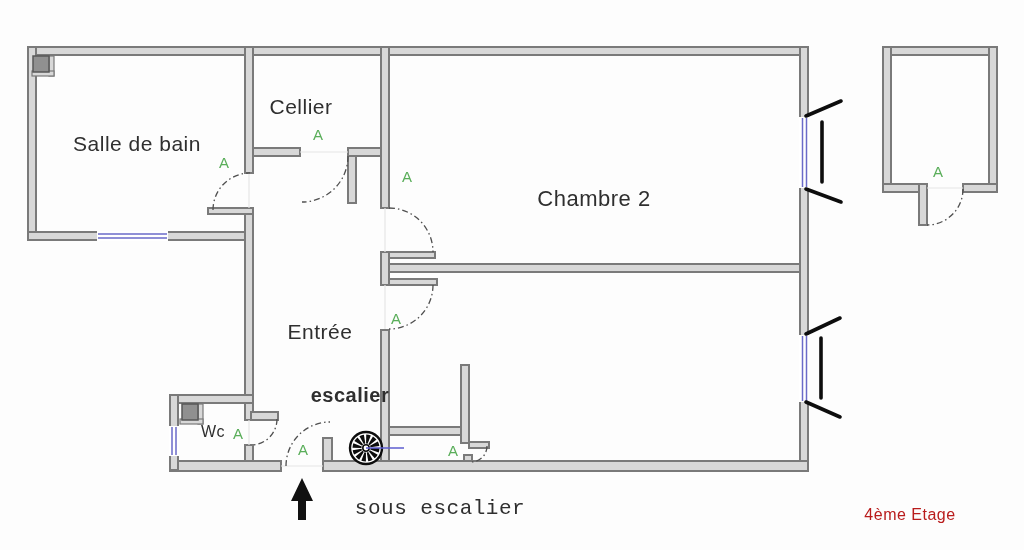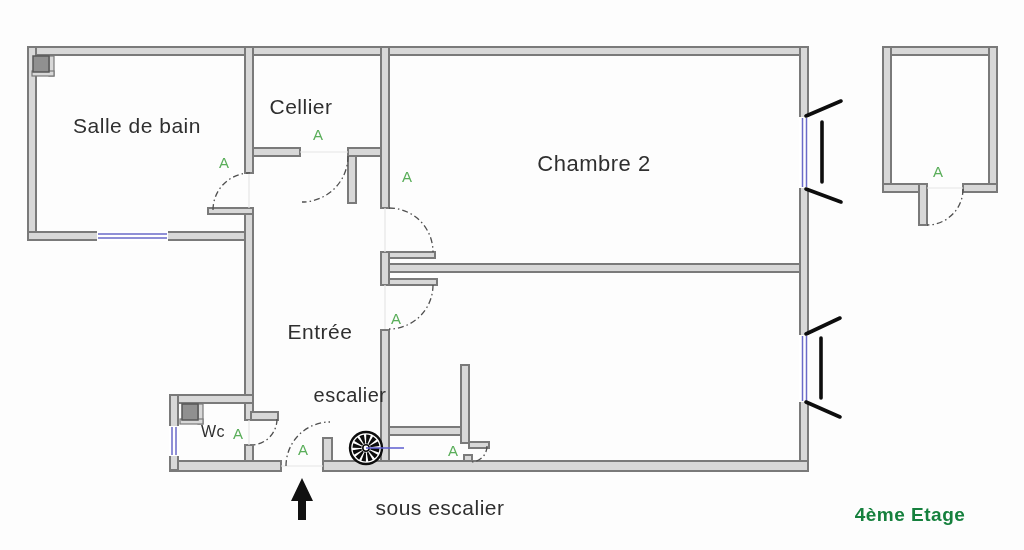--- a/index.html
+++ b/index.html
@@ -7,24 +7,24 @@
     position:relative;width:1024px;height:550px;background:#fdfdfd;overflow:hidden;
     font-family:"Liberation Sans",sans-serif;
   }
   .stage svg{position:absolute;left:0;top:0;}
   .lbl{
     position:absolute;transform:translate(-50%,-50%);
     color:#2f2f2f;white-space:nowrap;letter-spacing:0.5px;
     font-family:"Liberation Sans",sans-serif;
   }
   .room{font-size:21px;}
-  .big{font-size:22px;}
+  .big{font-size:22px;margin-top:35px;}
   .small{font-size:20px;}
   .wc{font-size:16px;}
-  .floor{font-size:19px;color:#15803d;font-weight:bold;}
+  .floor{font-size:16px;color:#b91c1c;}
   .marker{
     position:absolute;transform:translate(-50%,-50%);
     color:#5aae5a;font-size:15px;letter-spacing:0;
     font-family:"Liberation Sans",sans-serif;
   }
   .w{fill:#d8d8d8;stroke:#7a7a7a;stroke-width:1.2;}
   .arc{fill:none;stroke:#4f4f4f;stroke-width:1.3;stroke-dasharray:6 3 1.5 3;}
   .thr{stroke:#e6e6e6;stroke-width:1.2;fill:none;}
   .blk{stroke:#0d0d0d;stroke-width:3.6;stroke-linecap:round;fill:none;}
   .blue{stroke:#6a6ac8;stroke-width:1.5;fill:none;}
@@ -141,27 +141,27 @@
     <g>
       <circle cx="366" cy="448" r="16" fill="#ffffff" stroke="#0d0d0d" stroke-width="2.4"></circle>
       <circle cx="366" cy="448" r="9" fill="none" stroke="#0d0d0d" stroke-width="9" stroke-dasharray="3.1 1.6"></circle>
       <circle cx="366" cy="448" r="3.2" fill="#ffffff" stroke="#0d0d0d" stroke-width="1.6"></circle>
       <line x1="366" y1="448" x2="404" y2="448" stroke="#5c5ccf" stroke-width="1.6"></line>
     </g>
 
     <path d="M302,478 L313,501 L306,501 L306,520 L298,520 L298,501 L291,501 Z" fill="#111111"></path>
   </svg>
 
-  <div class="lbl room" style="left:137px;top:126px;">Salle de bain</div>
+  <div class="lbl room" style="left:137px;top:144px;">Salle de bain</div>
   <div class="lbl room" style="left:301px;top:107px;">Cellier</div>
   <div class="lbl big" style="left:594px;top:164px;">Chambre 2</div>
   <div class="lbl room" style="left:320px;top:332px;">Entrée</div>
-  <div class="lbl small" style="left:350px;top:395px;">escalier</div>
+  <div class="lbl small" style="left:350px;top:395px;font-weight:bold;">escalier</div>
   <div class="lbl wc" style="left:213px;top:432px;">Wc</div>
-  <div class="lbl room" style="left:440px;top:508px;">sous escalier</div>
+  <div class="lbl room" style="left:440px;top:508px;font-family:Liberation Mono, monospace;">sous escalier</div>
   <div class="lbl floor" style="left:910px;top:515px;">4ème Etage</div>
 
   <div class="marker" style="left:224px;top:162px;">A</div>
   <div class="marker" style="left:318px;top:134px;">A</div>
   <div class="marker" style="left:407px;top:176px;">A</div>
   <div class="marker" style="left:396px;top:318px;">A</div>
   <div class="marker" style="left:238px;top:433px;">A</div>
   <div class="marker" style="left:303px;top:449px;">A</div>
   <div class="marker" style="left:453px;top:450px;">A</div>
   <div class="marker" style="left:938px;top:171px;">A</div>

